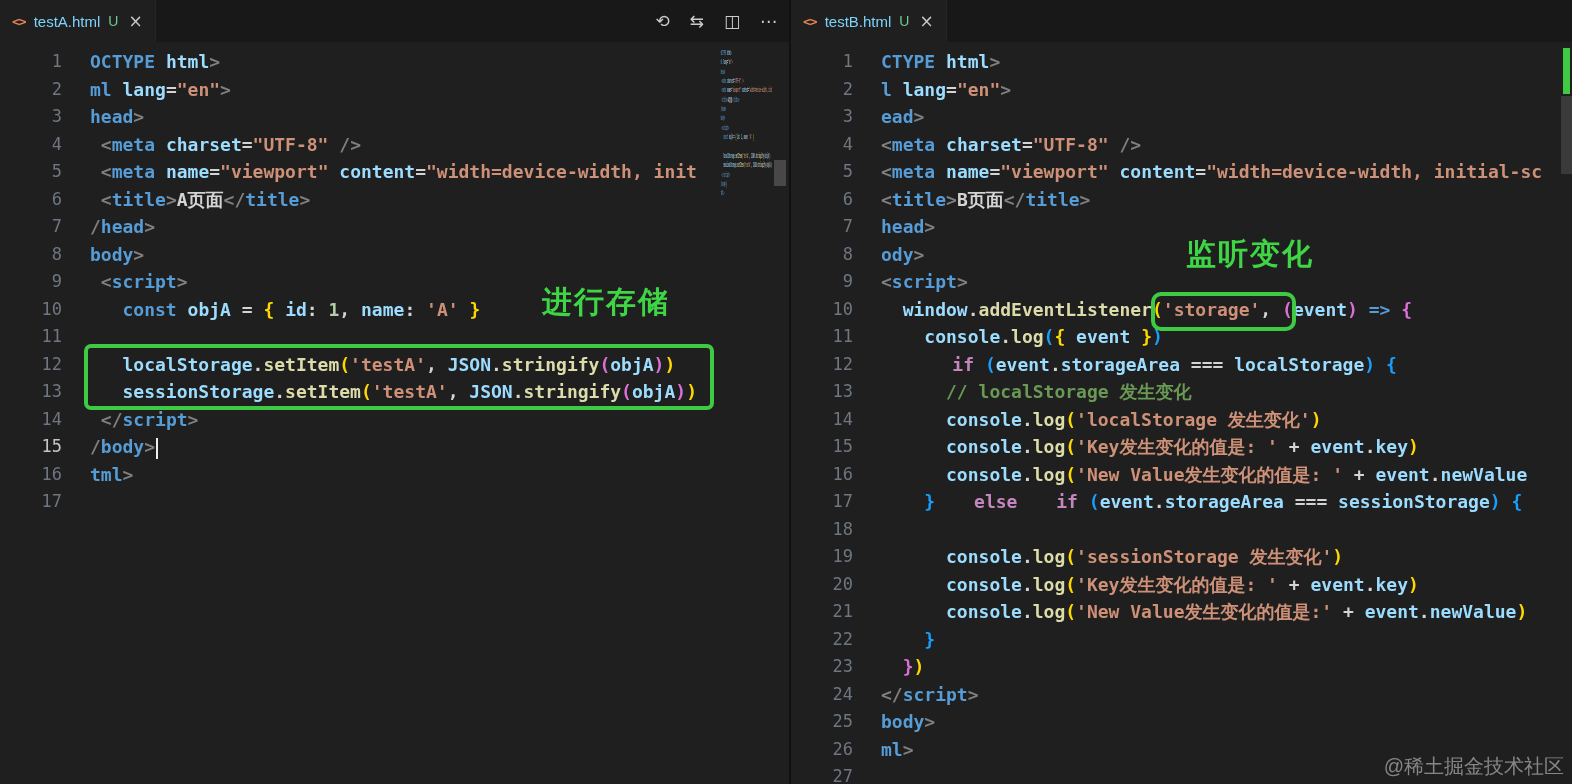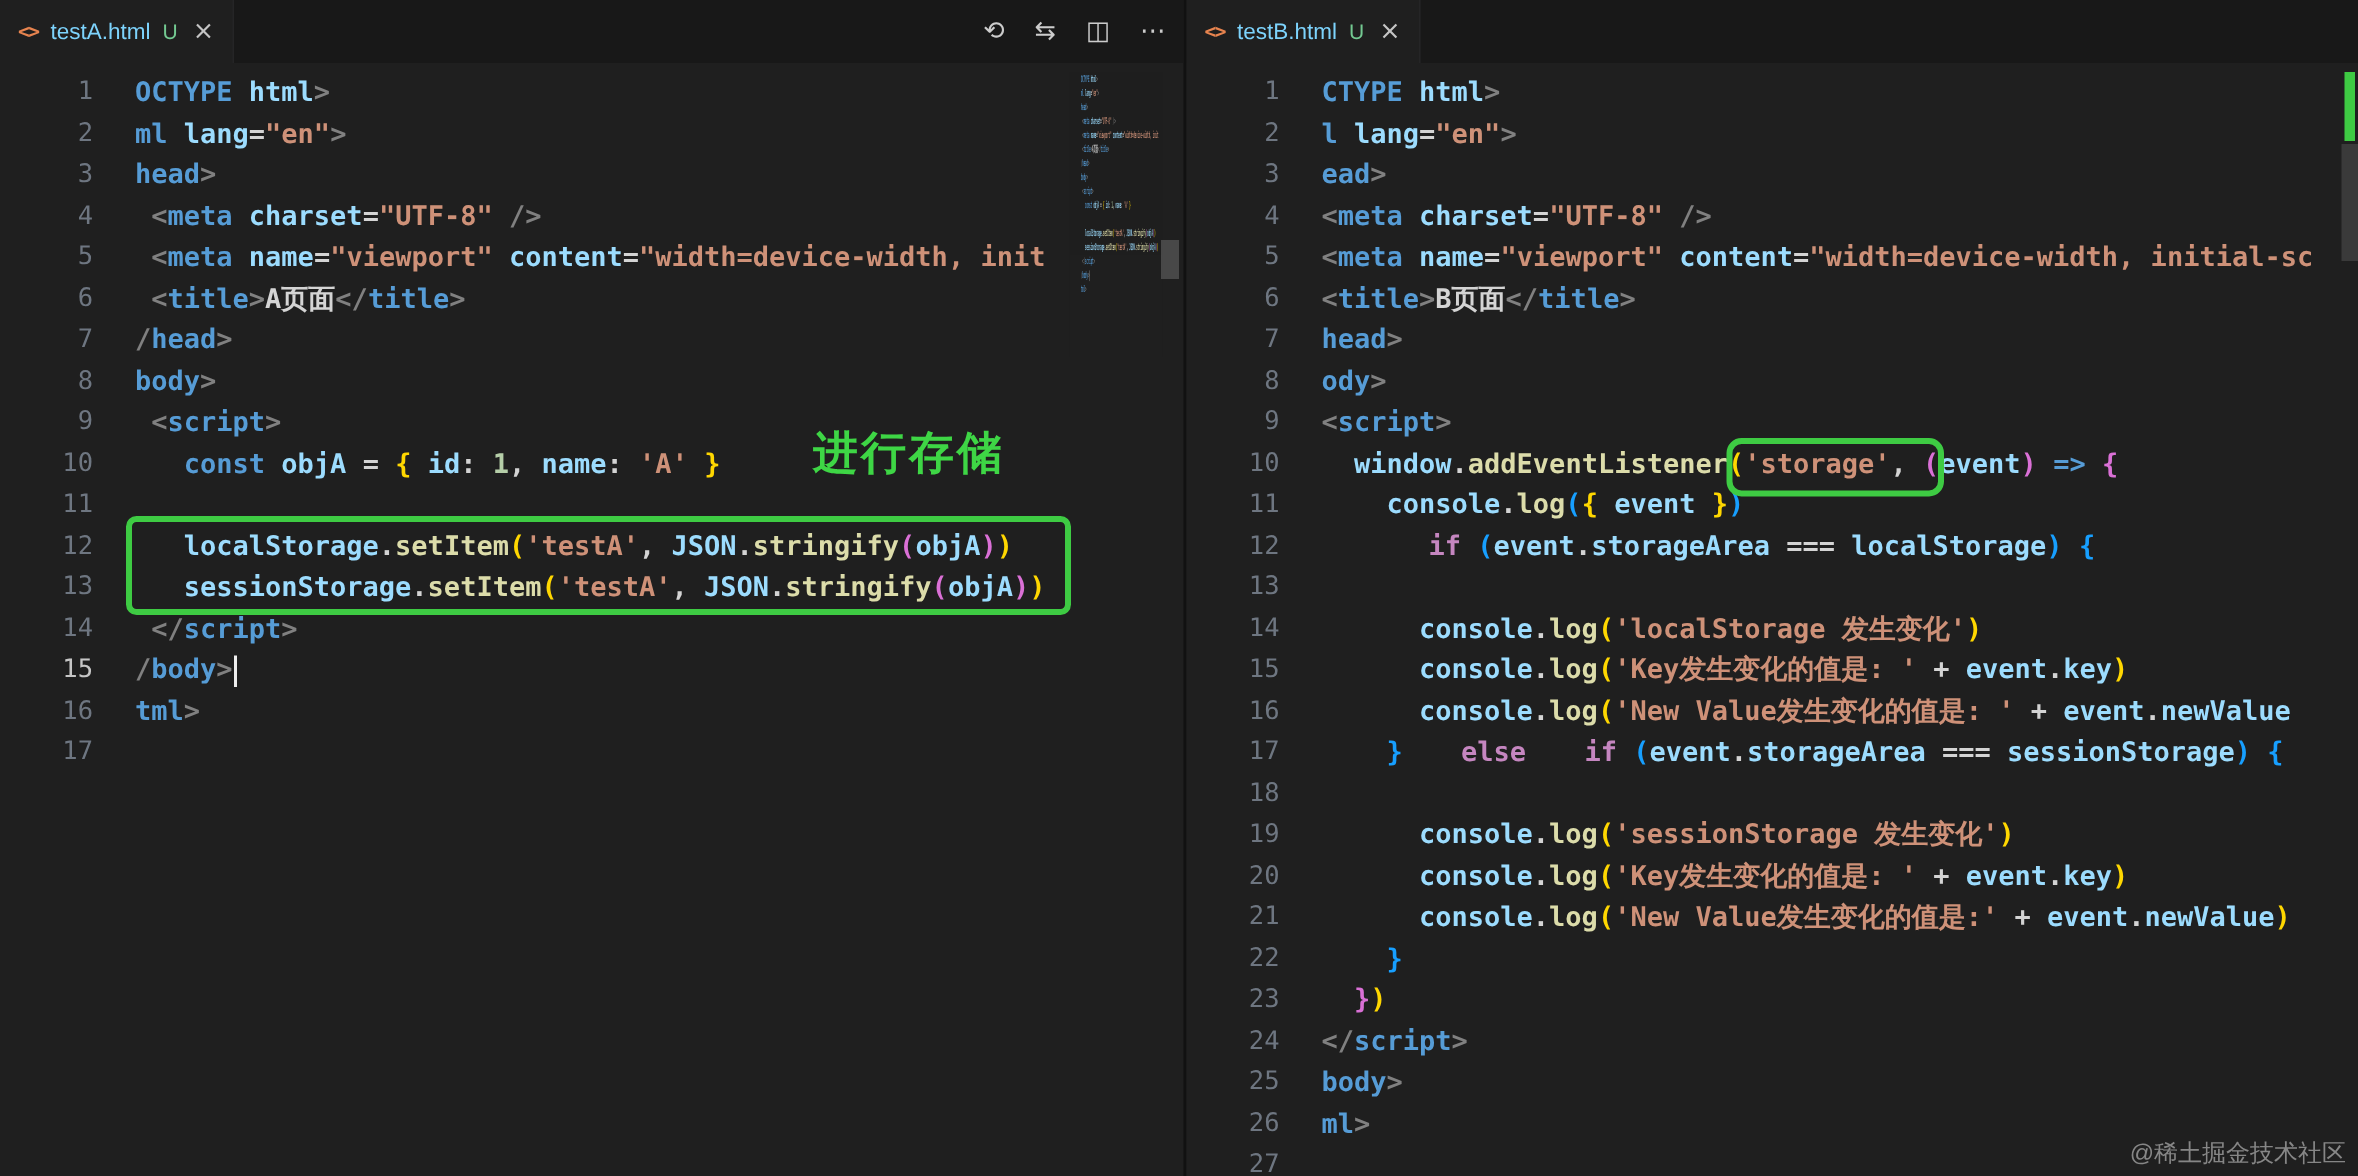--- a/index.html
+++ b/index.html
@@ -89,21 +89,21 @@
   .box-right { left:1151px; top:292px; width:145px; height:39px; border-radius:10px; }
   .green-label {
     position:absolute; color:#3ed645; font-size:30px; font-weight:bold;
     font-family:"Liberation Sans", sans-serif; letter-spacing:2px;
   }
   .label-left  { left:542px;  top:282px; }
   .label-right { left:1186px; top:234px; }
 
   .watermark {
     position:absolute; right:8px; bottom:4px; color:#a0a0a0; opacity:.8;
-    font-size:16px; font-family:"Liberation Sans", sans-serif; z-index:6;text-align:right;
+    font-size:20px; font-family:"Liberation Sans", sans-serif; z-index:6;text-align:right;
   }
 </style>
 </head>
 <body>
 
 <div class="workbench">
 
   <section class="group left">
     <div class="tabbar">
       <div class="tab">
@@ -177,21 +177,21 @@
         <div class="code-line"><span class="ln">3</span><span class="code"><span class="tk-tag">ead</span><span class="tk-pn">&gt;</span></span></div>
         <div class="code-line"><span class="ln">4</span><span class="code"><span class="tk-pn">&lt;</span><span class="tk-tag">meta</span><span> </span><span class="tk-attr">charset</span><span>=</span><span class="tk-str">"UTF-8"</span><span> </span><span class="tk-pn">/&gt;</span></span></div>
         <div class="code-line"><span class="ln">5</span><span class="code"><span class="tk-pn">&lt;</span><span class="tk-tag">meta</span><span> </span><span class="tk-attr">name</span><span>=</span><span class="tk-str">"viewport"</span><span> </span><span class="tk-attr">content</span><span>=</span><span class="tk-str">"width=device-width, initial-sc</span></span></div>
         <div class="code-line"><span class="ln">6</span><span class="code"><span class="tk-pn">&lt;</span><span class="tk-tag">title</span><span class="tk-pn">&gt;</span><span>B页面</span><span class="tk-pn">&lt;/</span><span class="tk-tag">title</span><span class="tk-pn">&gt;</span></span></div>
         <div class="code-line"><span class="ln">7</span><span class="code"><span class="tk-tag">head</span><span class="tk-pn">&gt;</span></span></div>
         <div class="code-line"><span class="ln">8</span><span class="code"><span class="tk-tag">ody</span><span class="tk-pn">&gt;</span></span></div>
         <div class="code-line"><span class="ln">9</span><span class="code"><span class="tk-pn">&lt;</span><span class="tk-tag">script</span><span class="tk-pn">&gt;</span></span></div>
         <div class="code-line"><span class="ln">10</span><span class="code"><span>  </span><span class="tk-attr">window</span><span>.</span><span class="tk-fn">addEventListener</span><span class="tk-b1">(</span><span class="tk-str">'storage'</span><span>, </span><span class="tk-b2">(</span><span class="tk-attr">event</span><span class="tk-b2">)</span><span> </span><span class="tk-kw">=&gt;</span><span> </span><span class="tk-b2">{</span></span></div>
         <div class="code-line"><span class="ln">11</span><span class="code"><span>    </span><span class="tk-attr">console</span><span>.</span><span class="tk-fn">log</span><span class="tk-b3">(</span><span class="tk-b1">{</span><span> </span><span class="tk-attr">event</span><span> </span><span class="tk-b1">}</span><span class="tk-b3">)</span></span></div>
         <div class="code-line"><span class="ln">12</span><span class="code"><span>    </span><span class="tk-ctrl">if</span><span> </span><span class="tk-b3">(</span><span class="tk-attr">event</span><span>.</span><span class="tk-attr">storageArea</span><span> </span><span>===</span><span> </span><span class="tk-attr">localStorage</span><span class="tk-b3">)</span><span> </span><span class="tk-b3">{</span></span></div>
-        <div class="code-line"><span class="ln">13</span></div>
+        <div class="code-line"><span class="ln">13</span><span class="code"><span>      </span><span class="tk-cm">// localStorage 发生变化</span></span></div>
         <div class="code-line"><span class="ln">14</span><span class="code"><span>      </span><span class="tk-attr">console</span><span>.</span><span class="tk-fn">log</span><span class="tk-b1">(</span><span class="tk-str">'localStorage 发生变化'</span><span class="tk-b1">)</span></span></div>
         <div class="code-line"><span class="ln">15</span><span class="code"><span>      </span><span class="tk-attr">console</span><span>.</span><span class="tk-fn">log</span><span class="tk-b1">(</span><span class="tk-str">'Key发生变化的值是: '</span><span> </span><span>+</span><span> </span><span class="tk-attr">event</span><span>.</span><span class="tk-attr">key</span><span class="tk-b1">)</span></span></div>
         <div class="code-line"><span class="ln">16</span><span class="code"><span>      </span><span class="tk-attr">console</span><span>.</span><span class="tk-fn">log</span><span class="tk-b1">(</span><span class="tk-str">'New Value发生变化的值是: '</span><span> </span><span>+</span><span> </span><span class="tk-attr">event</span><span>.</span><span class="tk-attr">newValue</span></span></div>
         <div class="code-line"><span class="ln">17</span><span class="code"><span>    </span><span class="tk-b3">}</span><span> </span><span class="tk-ctrl">else</span><span> </span><span class="tk-ctrl">if</span><span> </span><span class="tk-b3">(</span><span class="tk-attr">event</span><span>.</span><span class="tk-attr">storageArea</span><span> </span><span>===</span><span> </span><span class="tk-attr">sessionStorage</span><span class="tk-b3">)</span><span> </span><span class="tk-b3">{</span></span></div>
         <div class="code-line"><span class="ln">18</span></div>
         <div class="code-line"><span class="ln">19</span><span class="code"><span>      </span><span class="tk-attr">console</span><span>.</span><span class="tk-fn">log</span><span class="tk-b1">(</span><span class="tk-str">'sessionStorage 发生变化'</span><span class="tk-b1">)</span></span></div>
         <div class="code-line"><span class="ln">20</span><span class="code"><span>      </span><span class="tk-attr">console</span><span>.</span><span class="tk-fn">log</span><span class="tk-b1">(</span><span class="tk-str">'Key发生变化的值是: '</span><span> </span><span>+</span><span> </span><span class="tk-attr">event</span><span>.</span><span class="tk-attr">key</span><span class="tk-b1">)</span></span></div>
         <div class="code-line"><span class="ln">21</span><span class="code"><span>      </span><span class="tk-attr">console</span><span>.</span><span class="tk-fn">log</span><span class="tk-b1">(</span><span class="tk-str">'New Value发生变化的值是:'</span><span> </span><span>+</span><span> </span><span class="tk-attr">event</span><span>.</span><span class="tk-attr">newValue</span><span class="tk-b1">)</span></span></div>
         <div class="code-line"><span class="ln">22</span><span class="code"><span>    </span><span class="tk-b3">}</span></span></div>
         <div class="code-line"><span class="ln">23</span><span class="code"><span>  </span><span class="tk-b2">}</span><span class="tk-b1">)</span></span></div>
@@ -202,15 +202,16 @@
       </div>
     <div class="overview-mark"></div>
     <div class="vscroll-thumb right-thumb"></div>
   </section>
 </div>
 
 <div class="annotations">
   <div class="green-box box-left"></div>
   <div class="green-label label-left">进行存储</div>
   <div class="green-box box-right"></div>
+  <div class="green-label label-right">监听变化</div>
 </div>
 
 <div class="watermark">@稀土掘金技术社区</div>
 
 </body></html>

